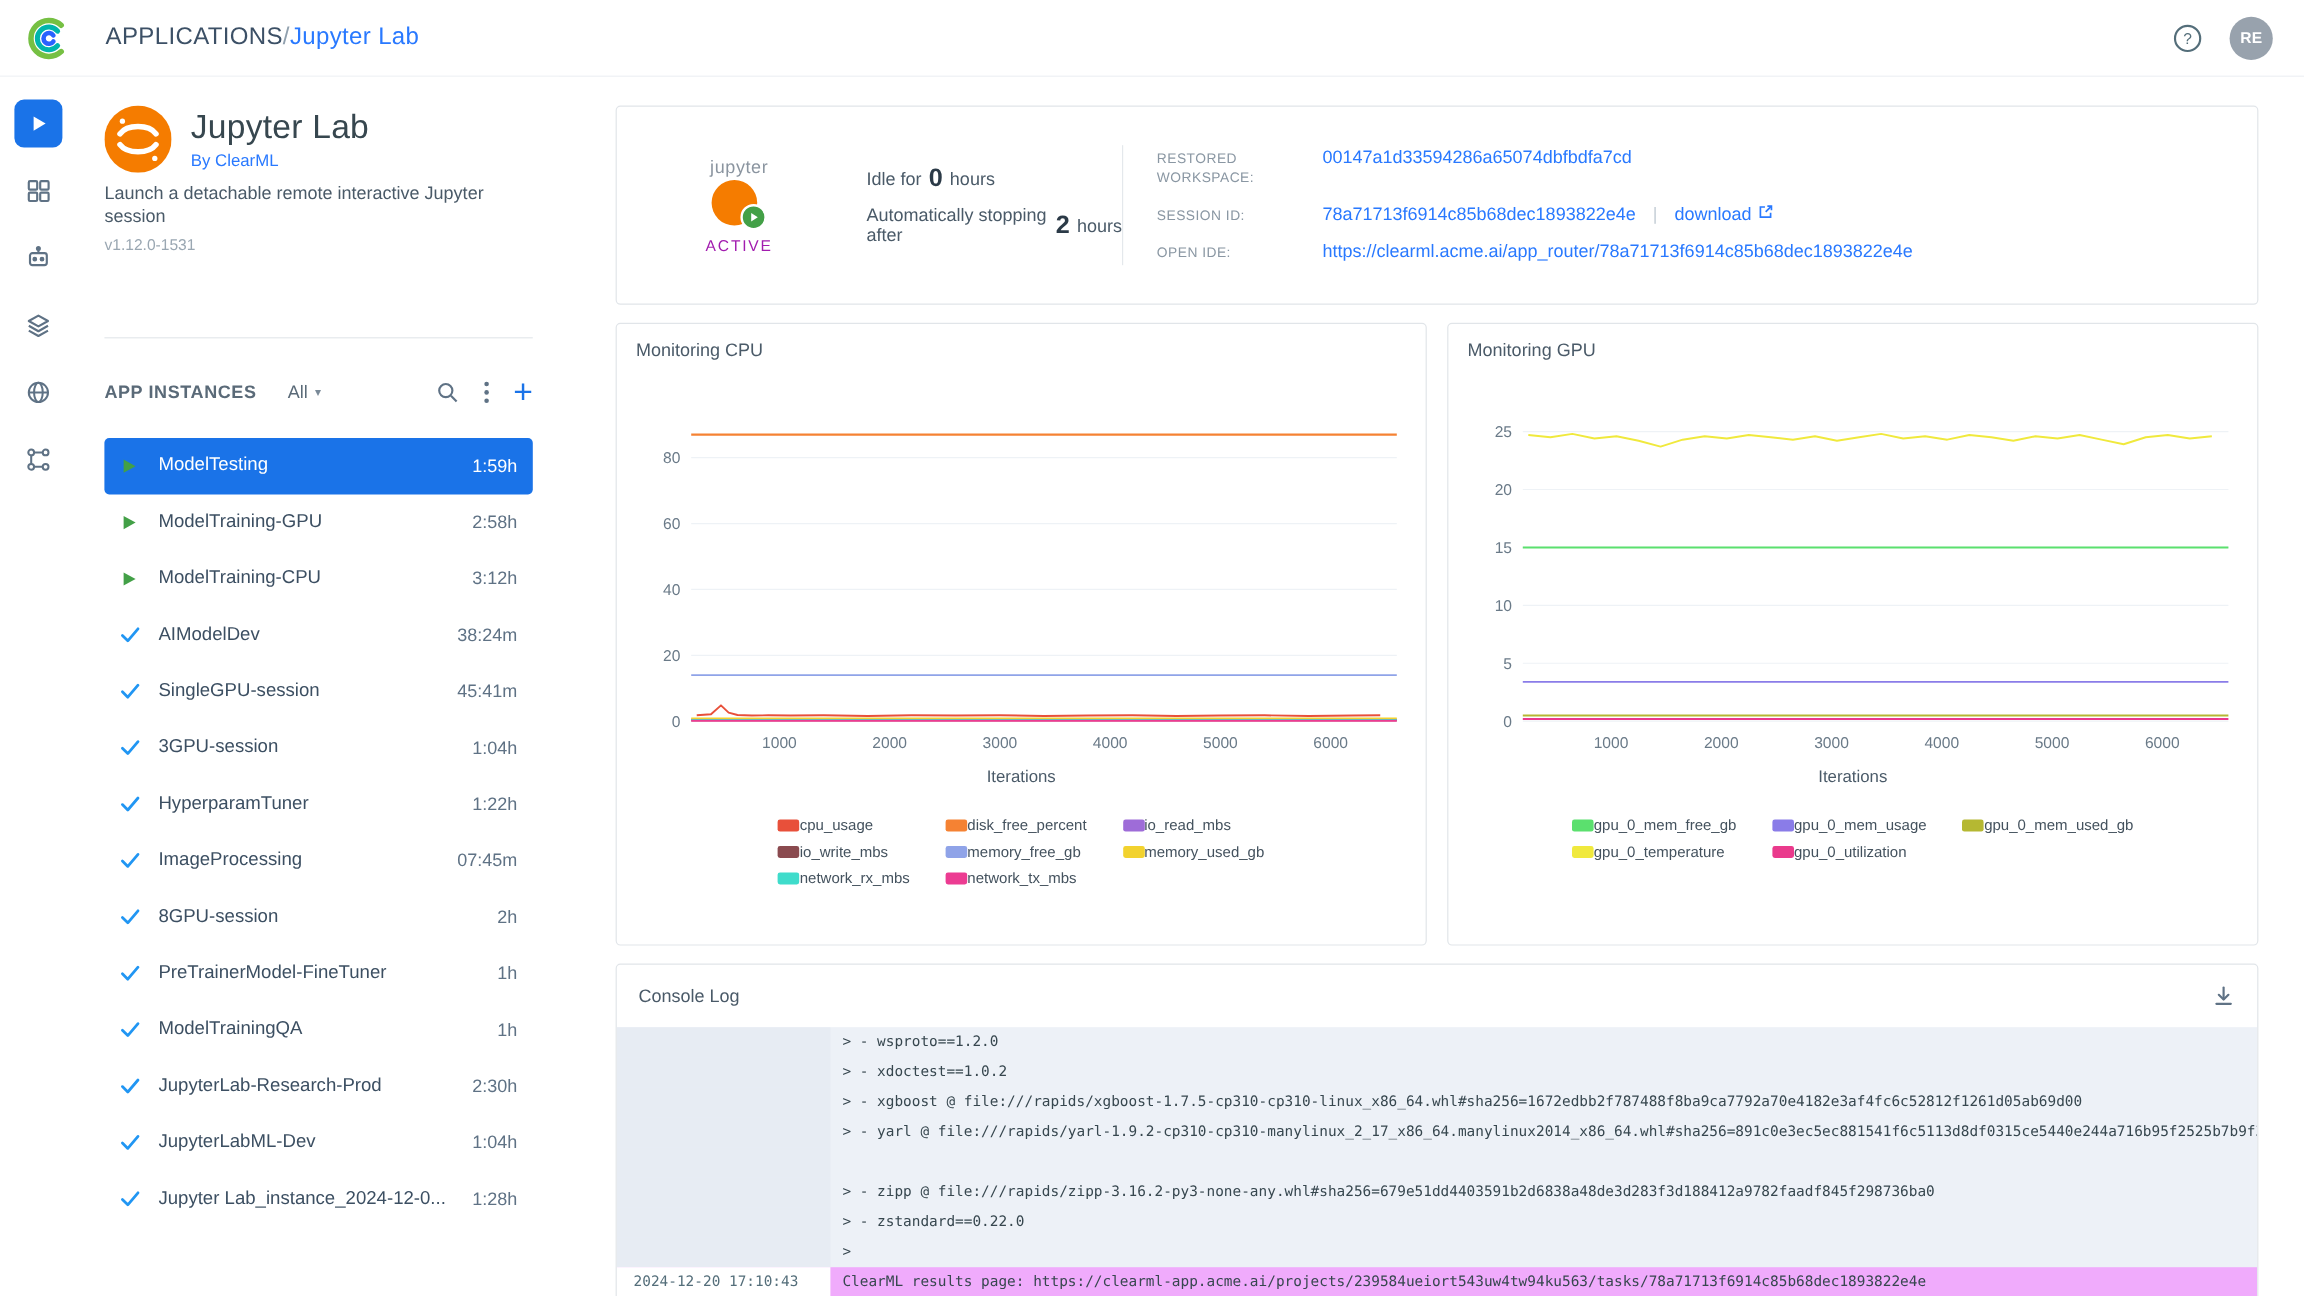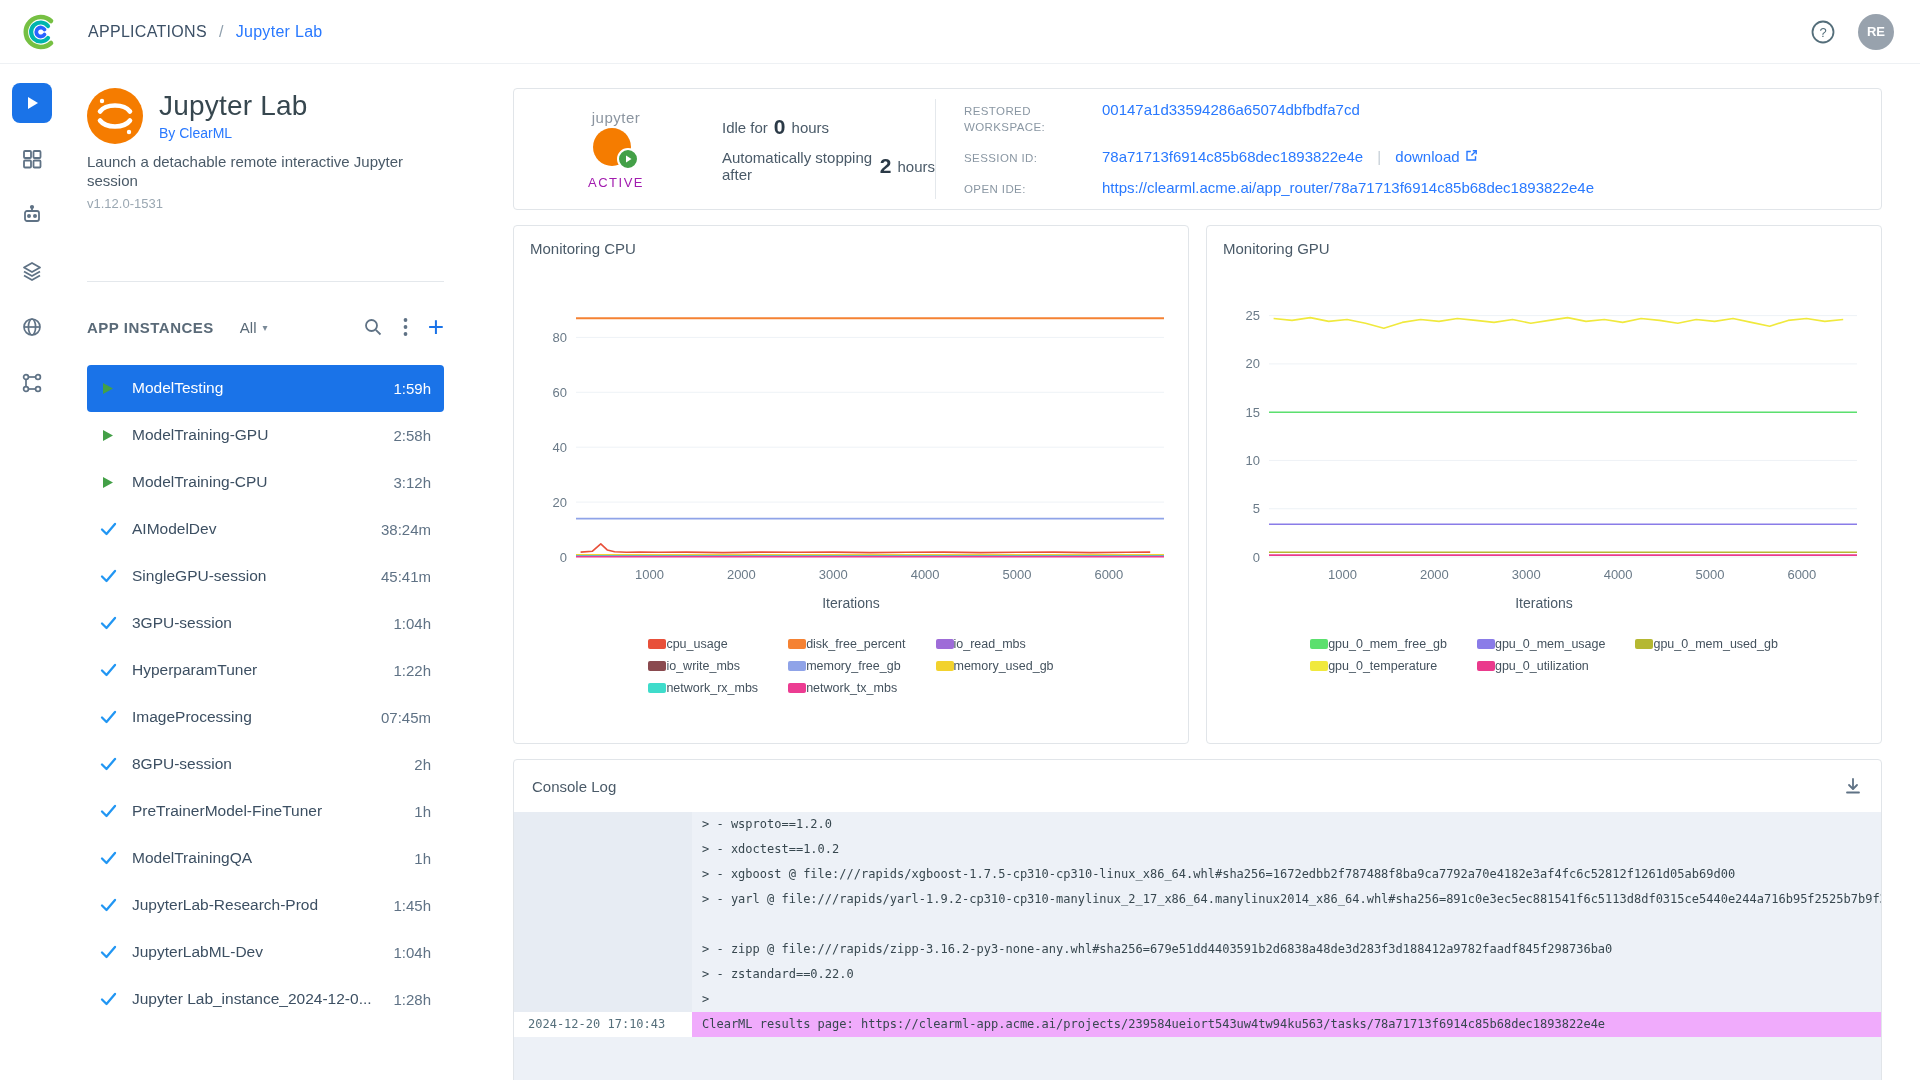--- a/index.html
+++ b/index.html
@@ -4,21 +4,21 @@
 <style>
   *{box-sizing:border-box;margin:0;padding:0}
   html,body{overflow:hidden;background:#fff}
   body{width:1920px;height:1080px;font-family:"Liberation Sans",sans-serif;color:#3c4f62}
   a{text-decoration:none;color:#2979ff}
   .link{color:#2979ff;cursor:pointer}
 
   
   .topbar{height:64px;display:flex;align-items:center;padding:0 26px 0 14px;border-bottom:1px solid #eef1f4;background:#fff}
   .logo-box{width:52px;display:flex;justify-content:center;align-items:center}
-  .breadcrumb{font-size:16px;margin-left:22px;letter-spacing:.3px;display:flex;gap:12px;align-items:center}
+  .breadcrumb{font-size:20px;margin-left:22px;letter-spacing:.3px;display:flex;gap:0;align-items:center}
   .breadcrumb .root{color:#3c5066}
   .breadcrumb .sep{color:#90a0ae}
   .breadcrumb .current{color:#2979ff}
   .tb-spacer{flex:1}
   .help-btn{margin-right:22px;cursor:pointer;display:flex}
   .avatar{width:36px;height:36px;border-radius:50%;background:#98a2ad;color:#fff;font-size:13px;font-weight:bold;display:flex;align-items:center;justify-content:center;cursor:pointer}
 
   
   .content{display:flex;height:1016px}
   .rail{width:64px;display:flex;flex-direction:column;align-items:center;padding-top:19px;gap:16px;background:#fff}
@@ -49,21 +49,21 @@
   .inst-name{margin-left:12px;font-size:15.5px;color:#3c4f62;flex:1;white-space:nowrap;overflow:hidden}
   .inst-time{font-size:15px;color:#5f7285;white-space:nowrap}
   .inst-row.selected{background:#1a73e8}
   .inst-row.selected .inst-name,.inst-row.selected .inst-time{color:#fff;font-weight:500}
 
   
   main{flex:1;padding:24px 38px 0 47px;overflow:hidden}
   .card{background:#fff;border:1px solid #e1e5e9;border-radius:4px}
 
   
-  .session-card{height:122px;display:flex;align-items:center}
+  .session-card{height:166px;display:flex;align-items:center}
   .jl-block{width:112px;margin-left:46px;display:flex;flex-direction:column;align-items:center}
   .jl-word{font-size:15px;color:#8b95a0;letter-spacing:.5px}
   .jl-orb{position:relative;width:46px;height:42px;margin-top:2px}
   .jl-orb .ball{position:absolute;left:0;top:0;width:38px;height:38px;border-radius:50%;background:#f57c00}
   .jl-orb .badge{position:absolute;right:0;bottom:0;width:22px;height:22px;border-radius:50%;background:#43a047;border:2px solid #fff;display:flex;align-items:center;justify-content:center}
   .jl-status{margin-top:5px;font-size:13px;color:#a21caf;letter-spacing:1.5px;font-weight:500}
   .idle-block{flex:1;margin-left:50px;font-size:15px;color:#4a5a68}
   .idle-line{display:flex;align-items:center;gap:6px}
   .idle-line + .idle-line{margin-top:10px}
   .big-num{font-size:21px;font-weight:700;color:#2b3a47}
@@ -328,21 +328,21 @@
           <span class="inst-name">ModelTrainingQA</span>
           <span class="inst-time">1h</span>
         </div>
         <div class="inst-row">
           <span class="inst-icon">
             <svg width="17" height="14" viewBox="0 0 17 14" fill="none" stroke="#2196f3" stroke-width="2.3" stroke-linecap="round" stroke-linejoin="round">
               <polyline points="2,7.5 6.5,12 15,2"></polyline>
             </svg>
           </span>
           <span class="inst-name">JupyterLab-Research-Prod</span>
-          <span class="inst-time">1:45h</span>
+          <span class="inst-time">2:30h</span>
         </div>
         <div class="inst-row">
           <span class="inst-icon">
             <svg width="17" height="14" viewBox="0 0 17 14" fill="none" stroke="#2196f3" stroke-width="2.3" stroke-linecap="round" stroke-linejoin="round">
               <polyline points="2,7.5 6.5,12 15,2"></polyline>
             </svg>
           </span>
           <span class="inst-name">JupyterLabML-Dev</span>
           <span class="inst-time">1:04h</span>
         </div>

